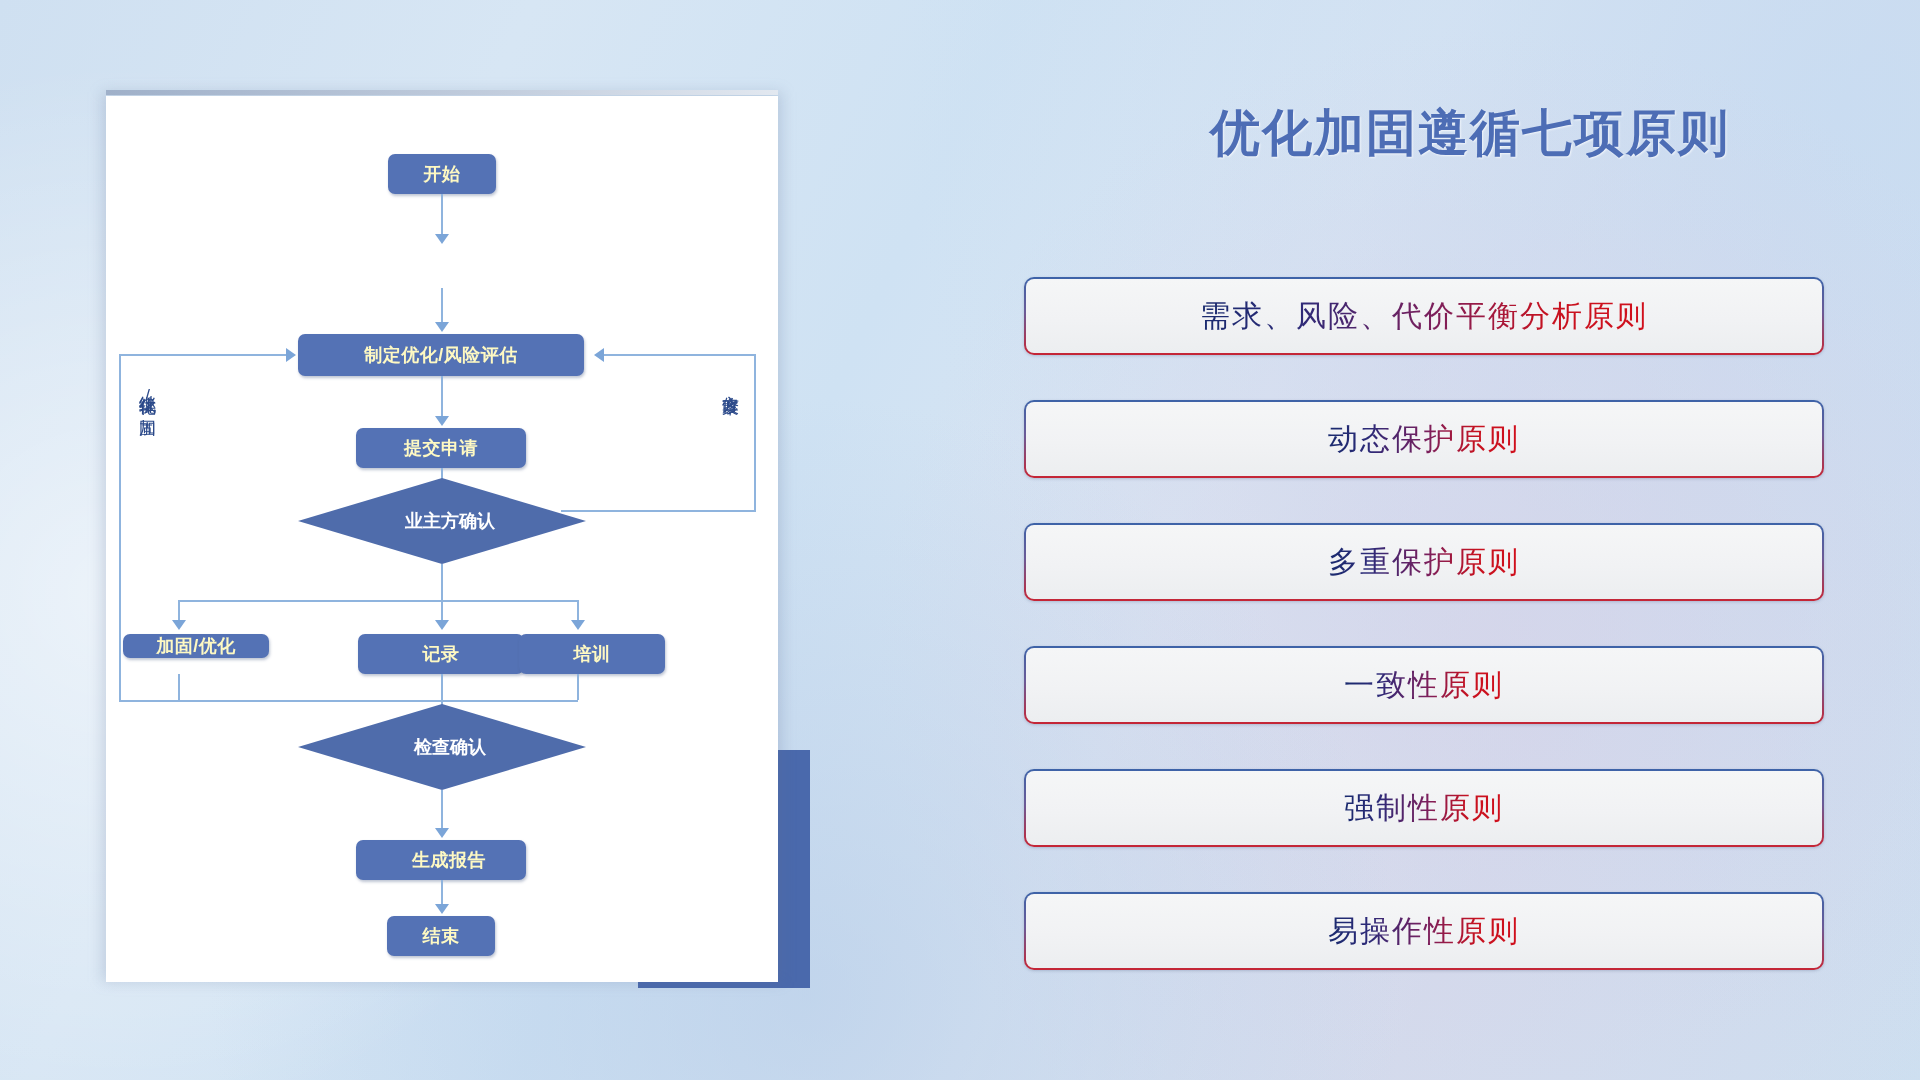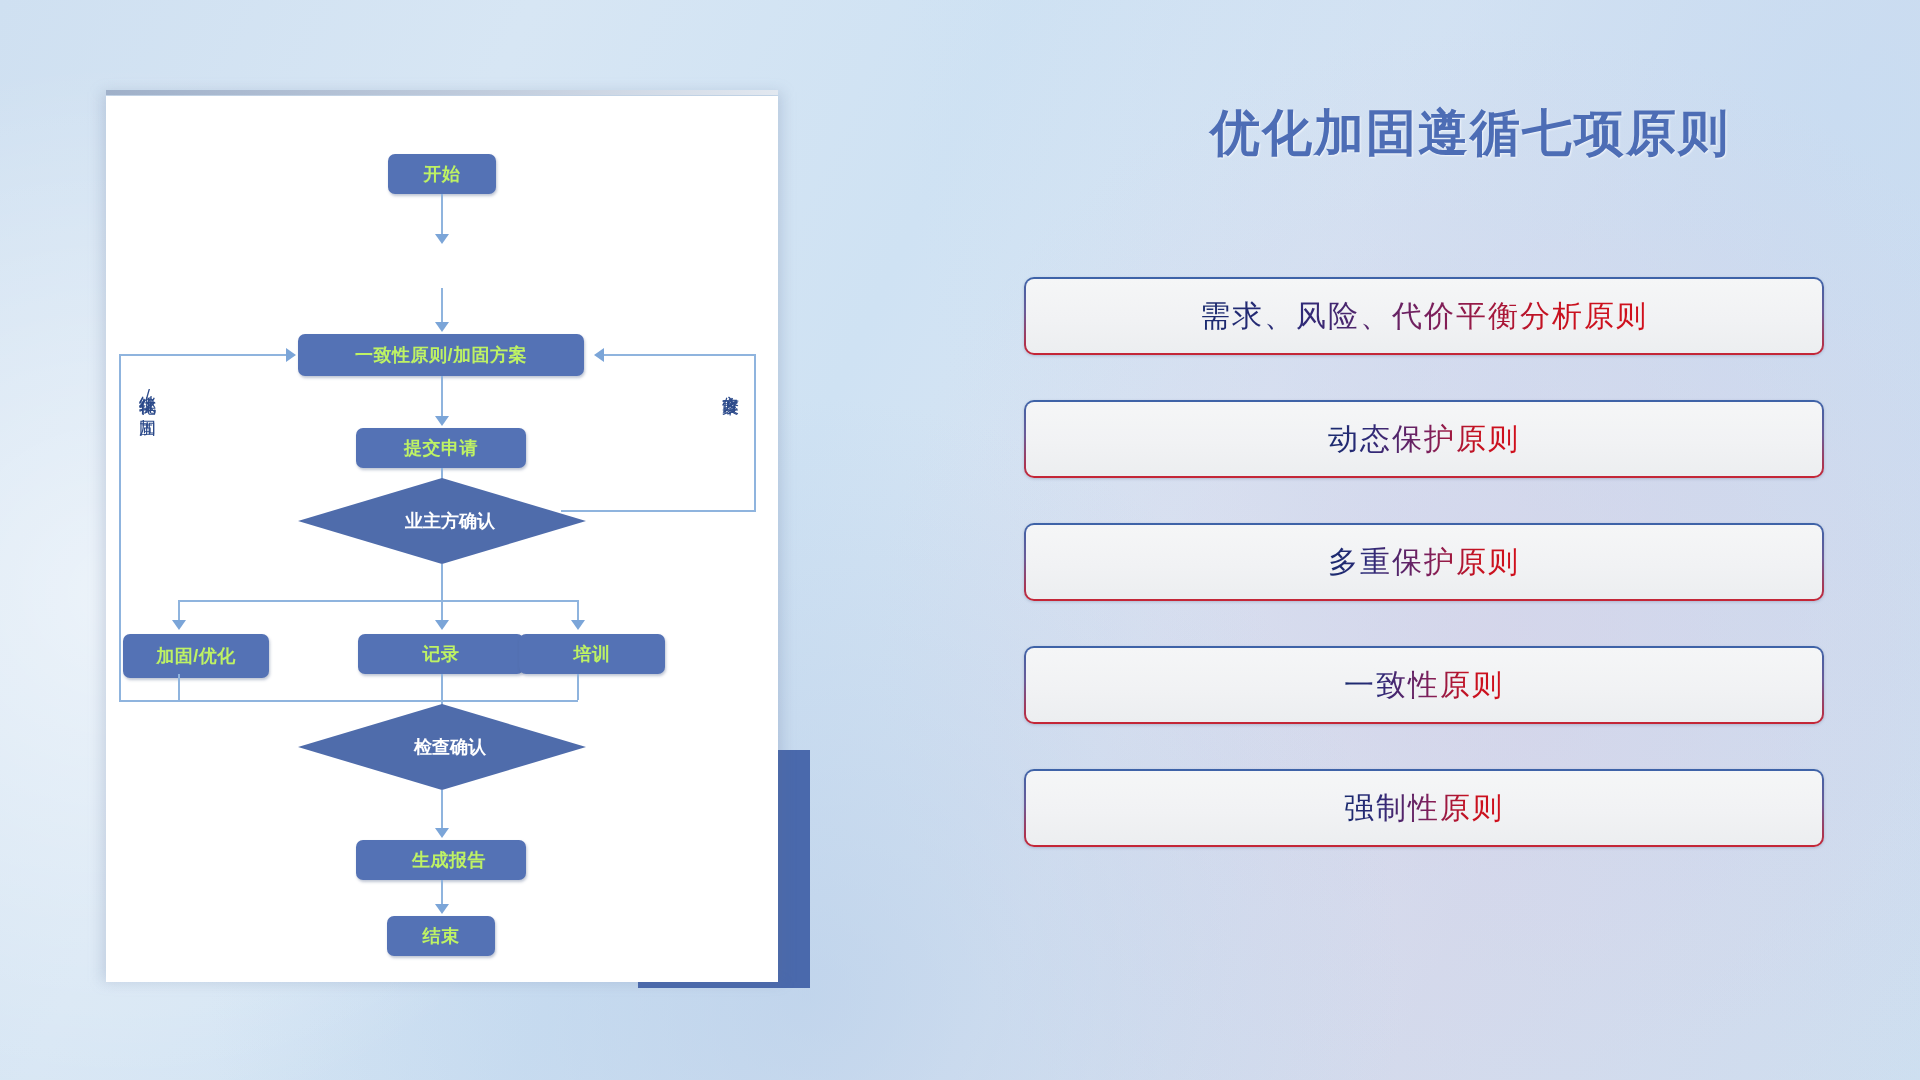--- a/index.html
+++ b/index.html
@@ -34,21 +34,21 @@
     background:linear-gradient(90deg,#9fb0c9,#c3cede 60%,#e2e8f0);
   }
 
   
   .flow { position:absolute; left:0; top:0; width:672px; height:886px; }
 
   .node {
     position:absolute;
     background:#5472b5;
     border-radius:7px;
-    color:#bef264;
+    color:#fef9c3;
     font-weight:bold;
     display:flex; align-items:center; justify-content:center;
     font-size:18px;
     letter-spacing:0.5px;
     box-shadow:1px 2px 3px rgba(70,90,130,0.35);
     white-space:nowrap;
   }
   .diamond {
     position:absolute;
     display:flex; align-items:center; justify-content:center;
@@ -149,21 +149,21 @@
       </div>
 
       <div class="conn vline" style="left:335px; top:98px; height:44px;"></div>
       <div class="arrow-d" style="left:329px; top:138px;"></div>
 
 
       <div class="conn vline" style="left:335px; top:192px; height:38px;"></div>
       <div class="arrow-d" style="left:329px; top:226px;"></div>
 
       <div class="node" style="left:192px; top:238px; width:286px; height:42px;">
-        <span>一致性原则/加固方案</span>
+        <span>制定优化/风险评估</span>
       </div>
 
       <div class="conn hline" style="left:13px; top:258px; width:169px;"></div>
       <div class="arrow-r" style="left:180px; top:252px;"></div>
       <div class="conn vline" style="left:13px; top:258px; height:348px;"></div>
       <div class="conn hline" style="left:13px; top:604px; width:262px;"></div>
 
       <div class="conn hline" style="left:498px; top:258px; width:152px;"></div>
       <div class="arrow-l" style="left:488px; top:252px;"></div>
       <div class="conn vline" style="left:648px; top:258px; height:158px;"></div>
@@ -192,21 +192,21 @@
 
       <div class="conn vline" style="left:72px; top:504px; height:24px;"></div>
       <div class="arrow-d" style="left:66px; top:524px;"></div>
 
       <div class="conn vline" style="left:335px; top:504px; height:24px;"></div>
       <div class="arrow-d" style="left:329px; top:524px;"></div>
 
       <div class="conn vline" style="left:471px; top:504px; height:24px;"></div>
       <div class="arrow-d" style="left:465px; top:524px;"></div>
 
-      <div class="node" style="left:17px; top:538px; width:146px; height:44px;">
+      <div class="node" style="left:17px; top:538px; width:146px; height:24px;">
         <span>加固/优化</span>
       </div>
       <div class="node" style="left:252px; top:538px; width:166px; height:40px;">
         <span>记录</span>
       </div>
       <div class="node" style="left:413px; top:538px; width:146px; height:40px;">
         <span>培训</span>
       </div>
 
       <div class="conn vline" style="left:72px; top:578px; height:26px;"></div>
@@ -265,16 +265,21 @@
         <span class="card-text">一致性原则</span>
       </div>
     </div>
 
     <div class="card">
       <div class="card-inner">
         <span class="card-text">强制性原则</span>
       </div>
     </div>
 
+    <div class="card">
+      <div class="card-inner">
+        <span class="card-text">易操作性原则</span>
+      </div>
+    </div>
 
   </div>
 
 </div>
 
 </body></html>

